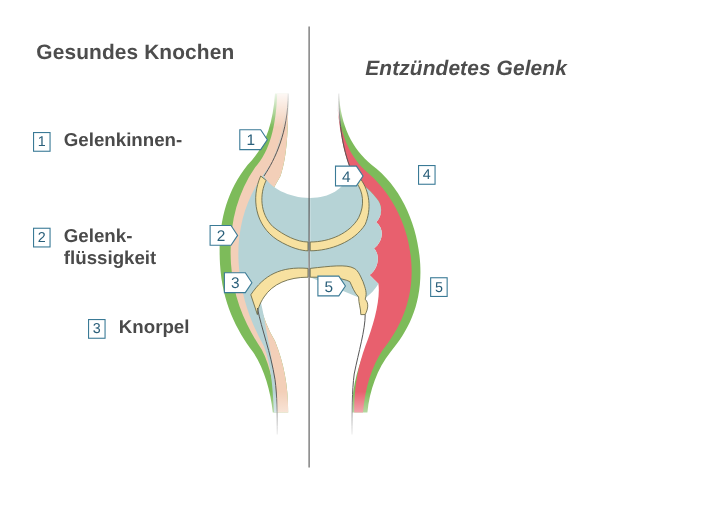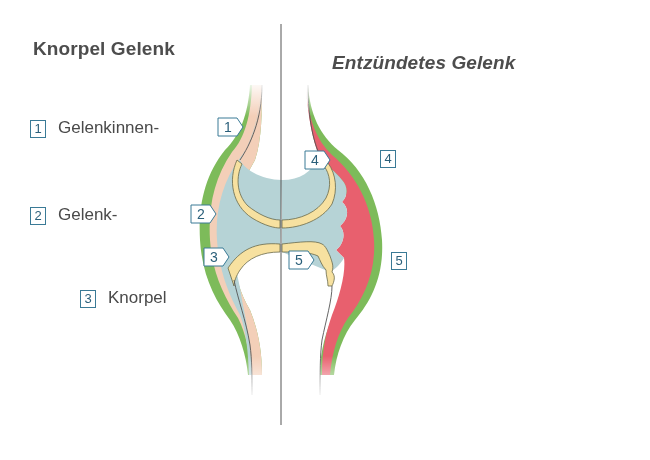--- a/index.html
+++ b/index.html
@@ -3,29 +3,29 @@
 <meta charset="utf-8">
 <style>
   html, body { margin: 0; padding: 0; background: #ffffff; }
   body { width: 650px; height: 460px; position: relative; overflow: hidden;
          font-family: "Liberation Sans", sans-serif; color: #4a4a4a; }
   .title { position: absolute; font-weight: bold; font-size: 19px; color: #4d4d4d; letter-spacing: 0.1px; }
   .legend { position: absolute; display: flex; align-items: flex-start; }
   .num-box { display: inline-block; width: 14px; height: 16px; border: 1px solid #3a7a96;
              color: #2a5f7a; font-size: 13px; line-height: 16px; text-align: center;
              background: #fff; margin-right: 12px; margin-top: 2px; flex: 0 0 auto; }
-  .legend-text { font-size: 17px; line-height: 20px; color: #4a4a4a; }
+  .legend-text { font-size: 17px; line-height: 20px; color: #4a4a4a; font-weight: bold; }
   .legend-text span { display: block; }
   svg { position: absolute; left: 0; top: 0; }
   .tag text { font-family: "Liberation Sans", sans-serif; font-size: 14px; fill: #2a5f7a; }
 </style>
 </head>
 <body>
 
-<div class="title" style="left:33px; top:38px;">Knorpel Gelenk</div>
+<div class="title" style="left:33px; top:38px;">Gesundes Knochen</div>
 <div class="title" style="left:332px; top:52px;font-style:italic;">Entzündetes Gelenk</div>
 
 <svg width="650" height="460" viewBox="0 0 650 460">
   <defs>
     <linearGradient id="fadeTop" x1="0" y1="0" x2="0" y2="1">
       <stop offset="0" stop-color="#ffffff" stop-opacity="1"></stop>
       <stop offset="0.6" stop-color="#ffffff" stop-opacity="0"></stop>
     </linearGradient>
     <linearGradient id="fadeBottom" x1="0" y1="0" x2="0" y2="1">
       <stop offset="0.45" stop-color="#ffffff" stop-opacity="0"></stop>
@@ -98,20 +98,21 @@
   <span class="num-box">1</span>
   <div class="legend-text">
     <span>Gelenkinnen-</span>
   </div>
 </div>
 
 <div class="legend" style="left:30px; top:205px;">
   <span class="num-box">2</span>
   <div class="legend-text">
     <span>Gelenk-</span>
+    <span>flüssigkeit</span>
   </div>
 </div>
 
 <div class="legend" style="left:80px; top:288px;">
   <span class="num-box">3</span>
   <div class="legend-text">
     <span>Knorpel</span>
   </div>
 </div>
 

